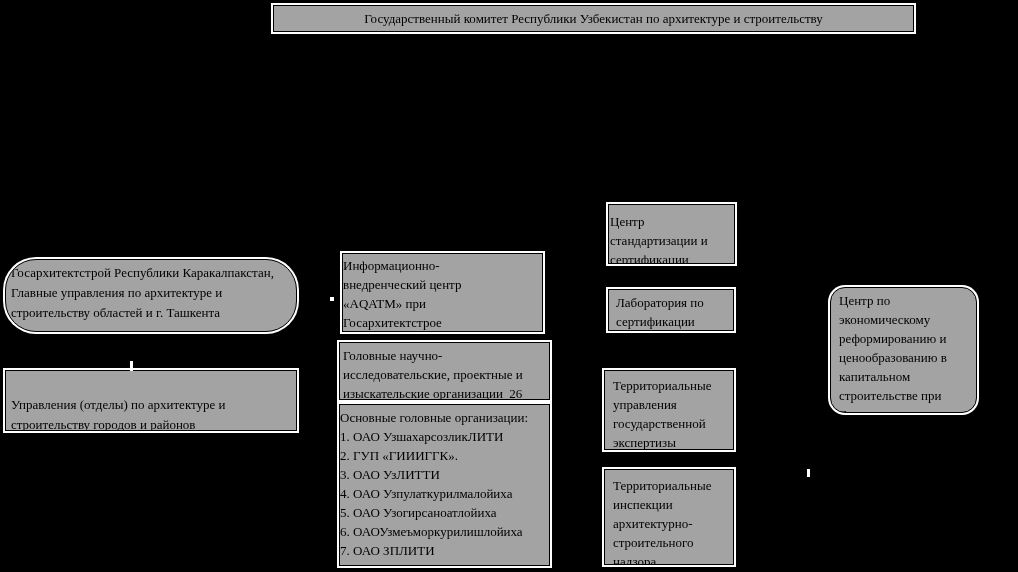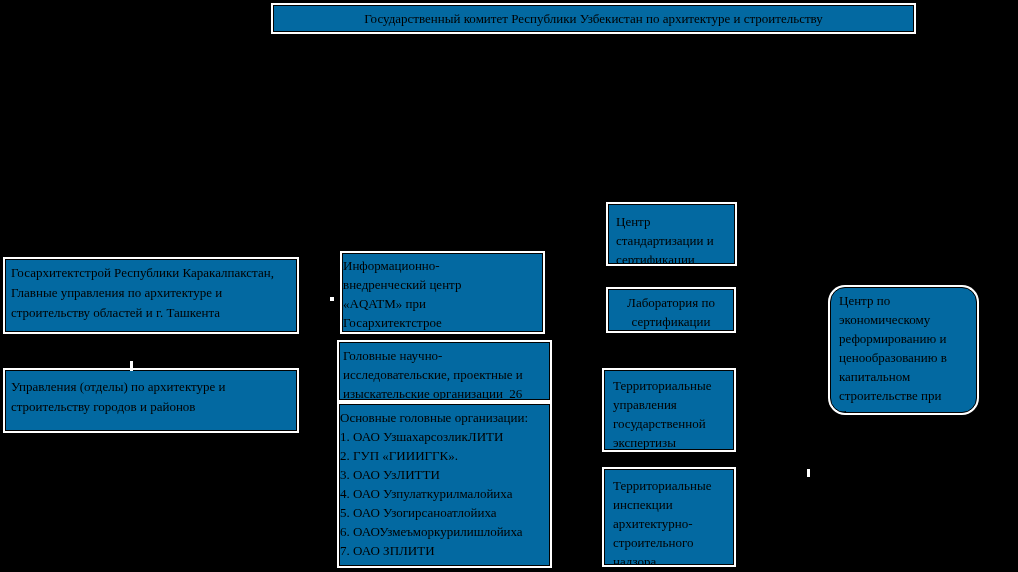--- a/index.html
+++ b/index.html
@@ -6,21 +6,21 @@
   #canvas{
     position:relative;
     width:1018px;height:572px;
     background:#000;
     overflow:hidden;
     font-family:"Liberation Serif","DejaVu Serif",serif;
   }
   .box{
     position:absolute;
     box-sizing:border-box;
-    background:#0369a1;
+    background:#a3a3a3;
     border:1px solid #000;
     box-shadow:0 0 0 2px #fff;
     color:#000;
     font-size:13px;
     line-height:19px;
     white-space:pre-wrap;
     overflow:hidden;
   }
   .box.center{
     display:flex;
@@ -35,50 +35,50 @@
     background:#fff;
   }
 </style>
 </head>
 <body>
 
 <div id="canvas">
 
   <div class="box center" style="left:273px;top:5px;width:641px;height:27px;">Государственный комитет Республики Узбекистан по архитектуре и строительству</div>
 
-  <div class="box lh20" style="left:5px;top:259px;width:292px;height:73px;padding:3px 5px;">Госархитектстрой Республики Каракалпакстан,
+  <div class="box lh20" style="left:5px;top:259px;width:292px;height:73px;padding:3px 5px;border-radius:31px;">Госархитектстрой Республики Каракалпакстан,
 Главные управления по архитектуре и
 строительству областей и г. Ташкента</div>
 
-  <div class="box lh20" style="left:5px;top:370px;width:292px;height:61px;padding:6px 5px;">Управления (отделы) по архитектуре и
+  <div class="box lh20" style="left:5px;top:370px;width:292px;height:61px;padding:24px 5px;">Управления (отделы) по архитектуре и
 строительству городов и районов</div>
 
   <div class="box" style="left:342px;top:253px;width:201px;height:79px;padding:2px 0;">Информационно-
 внедренческий центр
 «AQATM» при
 Госархитектстрое</div>
 
   <div class="box" style="left:339px;top:342px;width:211px;height:58px;padding:3px 3px;">Головные научно-
 исследовательские, проектные и
 изыскательские организации  26</div>
 
   <div class="box" style="left:339px;top:404px;width:211px;height:162px;padding:3px 0;">Основные головные организации:
 1. ОАО УзшахарсозликЛИТИ
 2. ГУП «ГИИИГГК».
 3. ОАО УзЛИТТИ
 4. ОАО Узпулаткурилмалойиха
 5. ОАО Узогирсаноатлойиха
 6. ОАОУзмеъморкурилишлойиха
 7. ОАО ЗПЛИТИ</div>
 
-  <div class="box" style="left:608px;top:204px;width:127px;height:60px;padding:7px 7px;">Центр
+  <div class="box" style="left:608px;top:204px;width:127px;height:60px;padding:7px 1px;">Центр
 стандартизации и
 сертификации</div>
 
-  <div class="box" style="left:608px;top:289px;width:126px;height:42px;padding:3px 7px;text-align:center;">Лаборатория по
+  <div class="box" style="left:608px;top:289px;width:126px;height:42px;padding:3px 7px;">Лаборатория по
 сертификации</div>
 
   <div class="box" style="left:604px;top:370px;width:130px;height:80px;padding:5px 8px;">Территориальные
 управления
 государственной
 экспертизы</div>
 
   <div class="box" style="left:604px;top:469px;width:130px;height:96px;padding:6px 8px;">Территориальные
 инспекции
 архитектурно-

